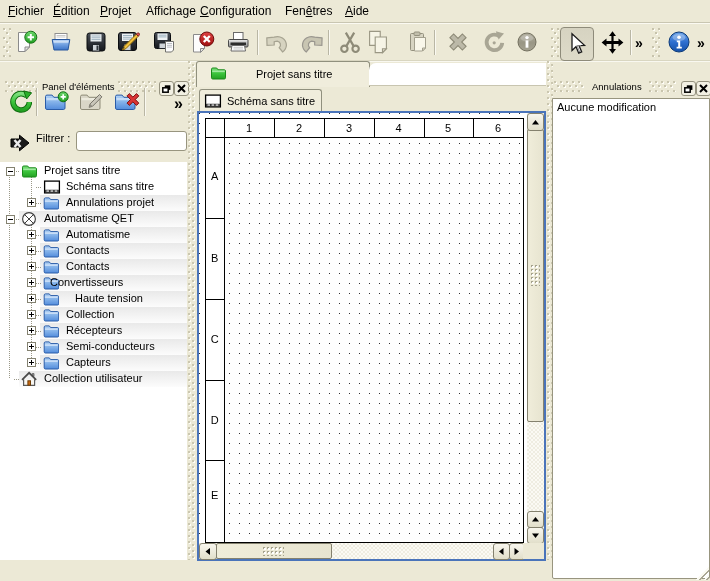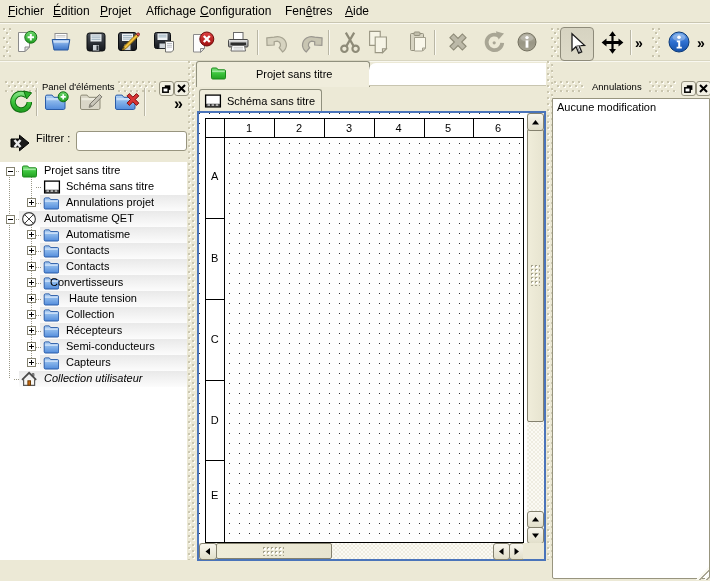--- a/index.html
+++ b/index.html
@@ -375,21 +375,21 @@
     <svg class="abs" style="left:43px;top:113px" width="16" height="16">
       <path d="M1.2 4c0-.6.5-1.1 1.1-1.1h4l1.4 1.7h6.9c.6 0 1.1.5 1.1 1.1v7.2c0 .6-.5 1.1-1.1 1.1H2.3c-.6 0-1.1-.5-1.1-1.1z" fill="url(#gFo)" stroke="#2a5ca8"></path>
       <path d="M1.9 5.3h12.9l-.1 1.7H1.9z" fill="#cfe2f8" opacity=".85"></path>
     </svg>
     <span class="tlabel" style="left:50px;top:114px;">Convertisseurs</span>
  <div class="expander plus" style="left:26.5px;top:132px;"></div>
     <svg class="abs" style="left:43px;top:129px" width="16" height="16">
       <path d="M1.2 4c0-.6.5-1.1 1.1-1.1h4l1.4 1.7h6.9c.6 0 1.1.5 1.1 1.1v7.2c0 .6-.5 1.1-1.1 1.1H2.3c-.6 0-1.1-.5-1.1-1.1z" fill="url(#gFo)" stroke="#2a5ca8"></path>
       <path d="M1.9 5.3h12.9l-.1 1.7H1.9z" fill="#cfe2f8" opacity=".85"></path>
     </svg>
-    <span class="tlabel" style="left:69px;top:130px;">Haute tension</span>
+    <span class="tlabel" style="left:75px;top:130px;">Haute tension</span>
  <div class="expander plus" style="left:26.5px;top:148px;"></div>
     <svg class="abs" style="left:43px;top:145px" width="16" height="16">
       <path d="M1.2 4c0-.6.5-1.1 1.1-1.1h4l1.4 1.7h6.9c.6 0 1.1.5 1.1 1.1v7.2c0 .6-.5 1.1-1.1 1.1H2.3c-.6 0-1.1-.5-1.1-1.1z" fill="url(#gFo)" stroke="#2a5ca8"></path>
       <path d="M1.9 5.3h12.9l-.1 1.7H1.9z" fill="#cfe2f8" opacity=".85"></path>
     </svg>
     <span class="tlabel" style="left:66px;top:146px;">Collection</span>
  <div class="expander plus" style="left:26.5px;top:164px;"></div>
     <svg class="abs" style="left:43px;top:161px" width="16" height="16">
       <path d="M1.2 4c0-.6.5-1.1 1.1-1.1h4l1.4 1.7h6.9c.6 0 1.1.5 1.1 1.1v7.2c0 .6-.5 1.1-1.1 1.1H2.3c-.6 0-1.1-.5-1.1-1.1z" fill="url(#gFo)" stroke="#2a5ca8"></path>
       <path d="M1.9 5.3h12.9l-.1 1.7H1.9z" fill="#cfe2f8" opacity=".85"></path>
@@ -406,21 +406,21 @@
       <path d="M1.2 4c0-.6.5-1.1 1.1-1.1h4l1.4 1.7h6.9c.6 0 1.1.5 1.1 1.1v7.2c0 .6-.5 1.1-1.1 1.1H2.3c-.6 0-1.1-.5-1.1-1.1z" fill="url(#gFo)" stroke="#2a5ca8"></path>
       <path d="M1.9 5.3h12.9l-.1 1.7H1.9z" fill="#cfe2f8" opacity=".85"></path>
     </svg>
     <span class="tlabel" style="left:66px;top:194px;">Capteurs</span>
  <svg class="abs" style="left:21px;top:209px" width="17" height="16">
       <path d="M2.6 8.3v6h11v-6" fill="#f7f6f2" stroke="#5a5a5a" stroke-width="1.2"></path>
       <path d="M11.2 2.6h1.8v2.8h-1.8z" fill="#9a9a9a" stroke="#5a5a5a" stroke-width=".8"></path>
       <path d="M1 8.8L8.1 1.8l7.1 7" fill="none" stroke="#4a4a4a" stroke-width="1.7"></path>
       <rect x="6.9" y="9.8" width="2.6" height="4.4" fill="#c96a12" stroke="#6e3c06"></rect>
     </svg>
-    <span class="tlabel" style="left:44px;top:210px;font-style:italic;">Collection utilisateur</span>
+    <span class="tlabel" style="left:44px;top:210px;">Collection utilisateur</span>
 </div>
 <div class="abs splitter" style="left:188px;top:61px;width:8px;height:499px;"></div>
 
 <div id="tabbar1" class="abs">
   <div id="tab1">
       <svg style="position:absolute;left:13px;top:3px" width="16" height="16">
         <path d="M1.5 4.2c0-.7.5-1.2 1.2-1.2h4l1.3 1.8h6.3c.7 0 1.2.5 1.2 1.2v6.8c0 .7-.5 1.2-1.2 1.2H2.7c-.7 0-1.2-.5-1.2-1.2z" fill="url(#gGrn22)" stroke="#188818"></path>
         <path d="M2.2 5.5h12.6v1.6H2.2z" fill="#a8eca8" opacity=".9"></path>
       </svg>
       <span style="position:absolute;left:59px;top:6px;font-size:11px;">Projet sans titre</span>

